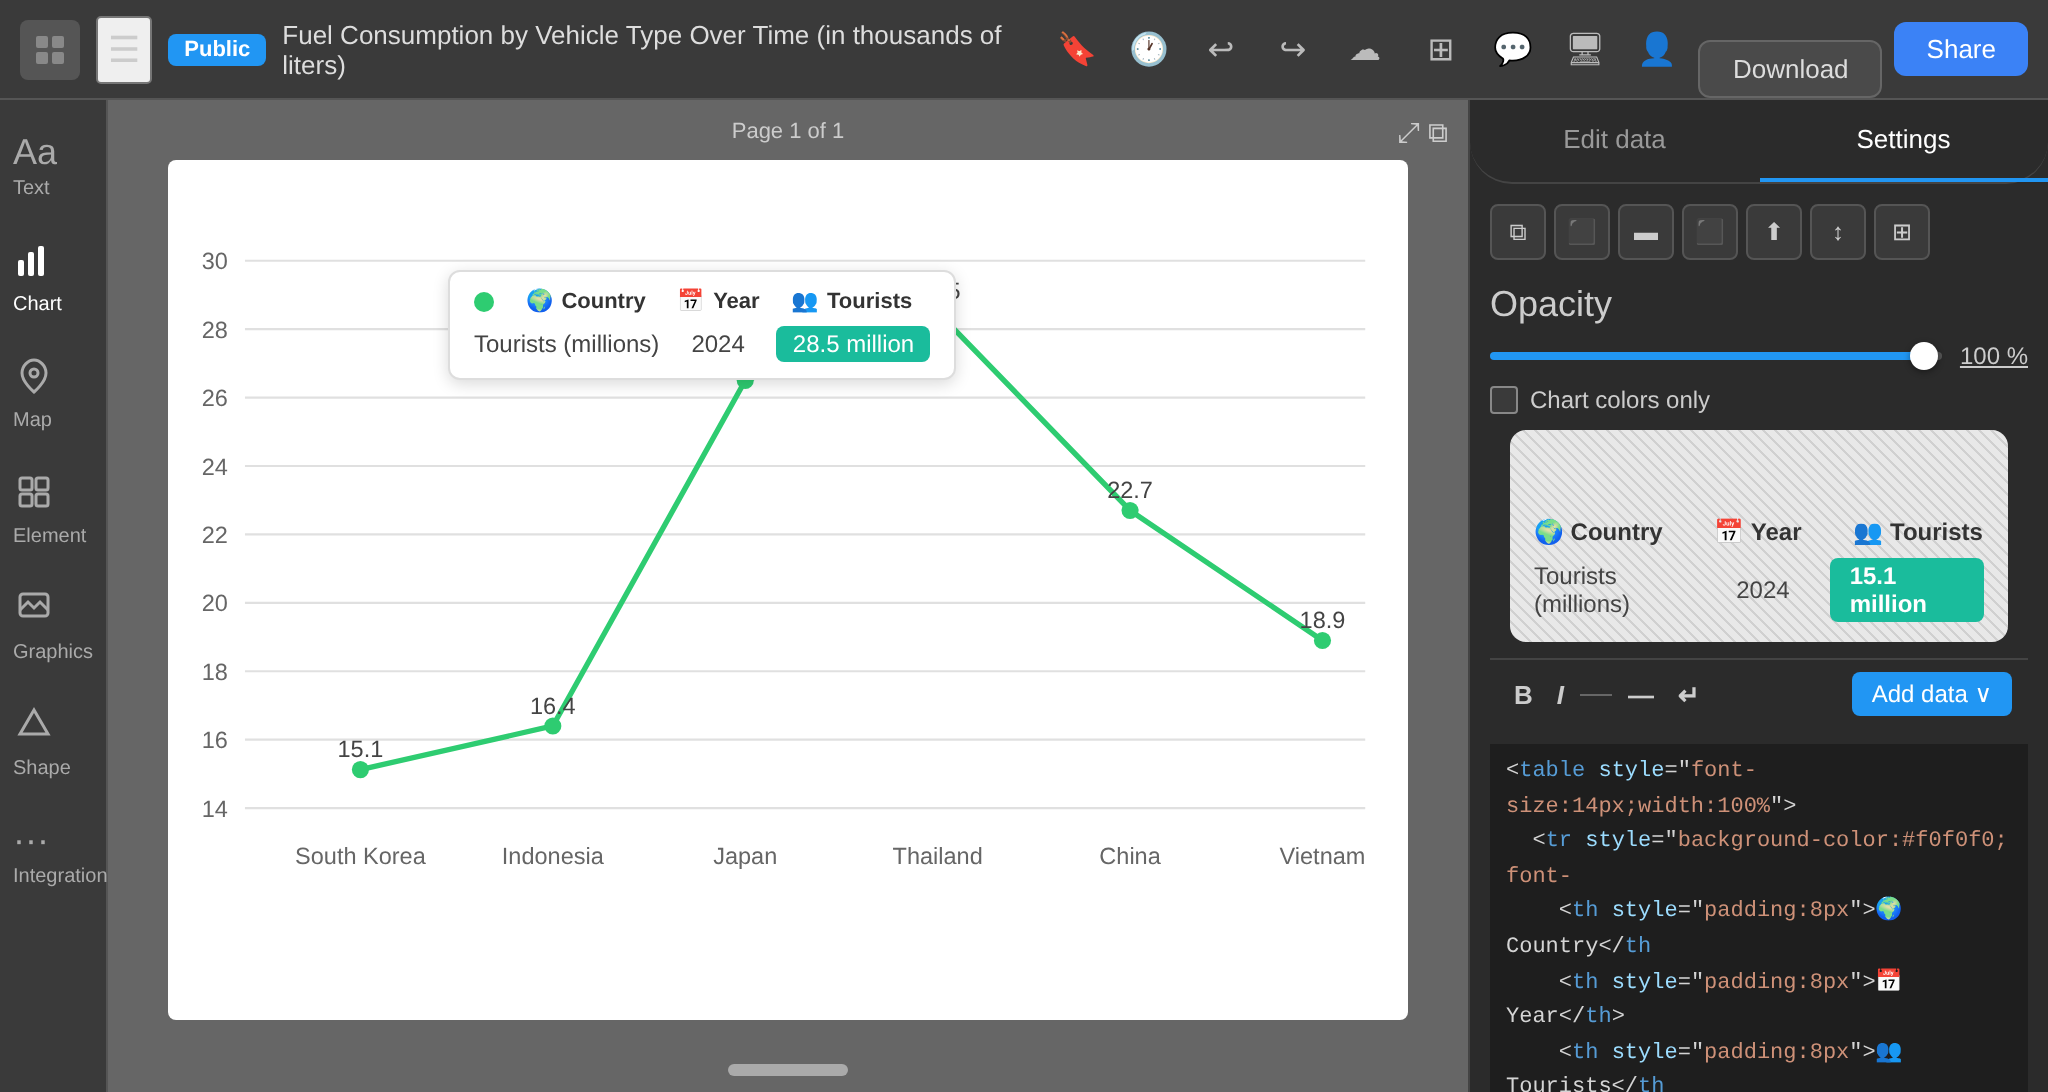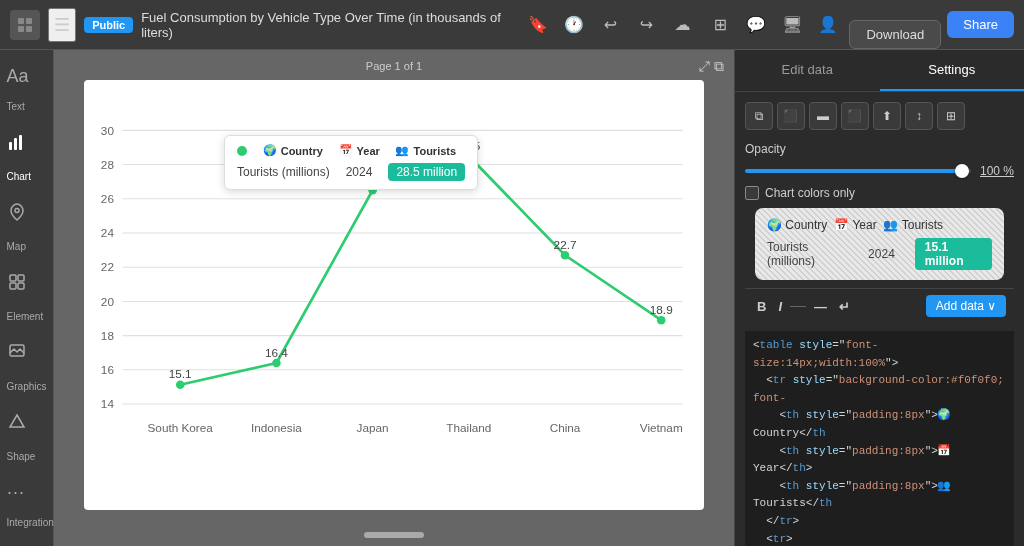--- a/index.html
+++ b/index.html
@@ -101,21 +101,21 @@
       padding: 8px 4px;
       border-radius: 6px;
       cursor: pointer;
       width: 48px;
       color: #aaa;
       font-size: 10px;
       gap: 2px;
     }
     .sidebar-item.active { color: #fff; }
     .sidebar-item .si-icon { font-size: 18px; }
-    .sidebar-item .si-label { font-size: 10px; margin-top: 12px; }
+    .sidebar-item .si-label { font-size: 10px; }
 
     
     .canvas-area {
       flex: 1;
       background: #666;
       position: relative;
       display: flex;
       flex-direction: column;
     }
     .page-label {
@@ -217,20 +217,21 @@
     .right-panel {
       width: 290px;
       background: #2b2b2b;
       border-left: 1px solid #444;
       display: flex;
       flex-direction: column;
     }
     .right-tabs {
       display: flex;
       border-bottom: 1px solid #444;
+      border-radius: 21px;
     }
     .right-tab {
       flex: 1;
       text-align: center;
       padding: 12px 0;
       font-size: 13px;
       color: #999;
       cursor: pointer;
       border-bottom: 2px solid transparent;
     }
@@ -257,21 +258,21 @@
       background: #3a3a3a;
       border: 1px solid #555;
       border-radius: 4px;
       color: #ccc;
       font-size: 12px;
       display: flex; align-items: center; justify-content: center;
       cursor: pointer;
     }
     .opacity-label {
       color: #ccc;
-      font-size: 12px;
+      font-size: 18px;
       margin-top: 4px;
     }
     .opacity-row {
       display: flex; align-items: center; gap: 8px;
     }
     .opacity-slider {
       flex: 1;
       height: 4px;
       background: linear-gradient(to right, #2196f3 96%, #555 0%);
       border-radius: 2px;
@@ -313,21 +314,21 @@
       border-radius: 8px;
       padding: 10px 12px;
       background-image: repeating-linear-gradient(
         45deg,
         #d0d0d0 0, #d0d0d0 1px,
         #e8e8e8 0, #e8e8e8 50%
       );
       background-size: 6px 6px;
     }
     .dtp-header {
-      display: flex; gap: 7px; margin-bottom: 6px; font-weight: 400; font-size: 12px; color: #333;
+      display: flex; gap: 26px; margin-bottom: 6px; font-weight: 700; font-size: 12px; color: #333; margin-top: 34px;
     }
     .dtp-row {
       display: flex; gap: 20px; font-size: 12px; color: #444; align-items: center;
     }
     .dtp-value {
       background: #1abc9c;
       color: white;
       padding: 2px 10px;
       border-radius: 4px;
       font-weight: 600;

